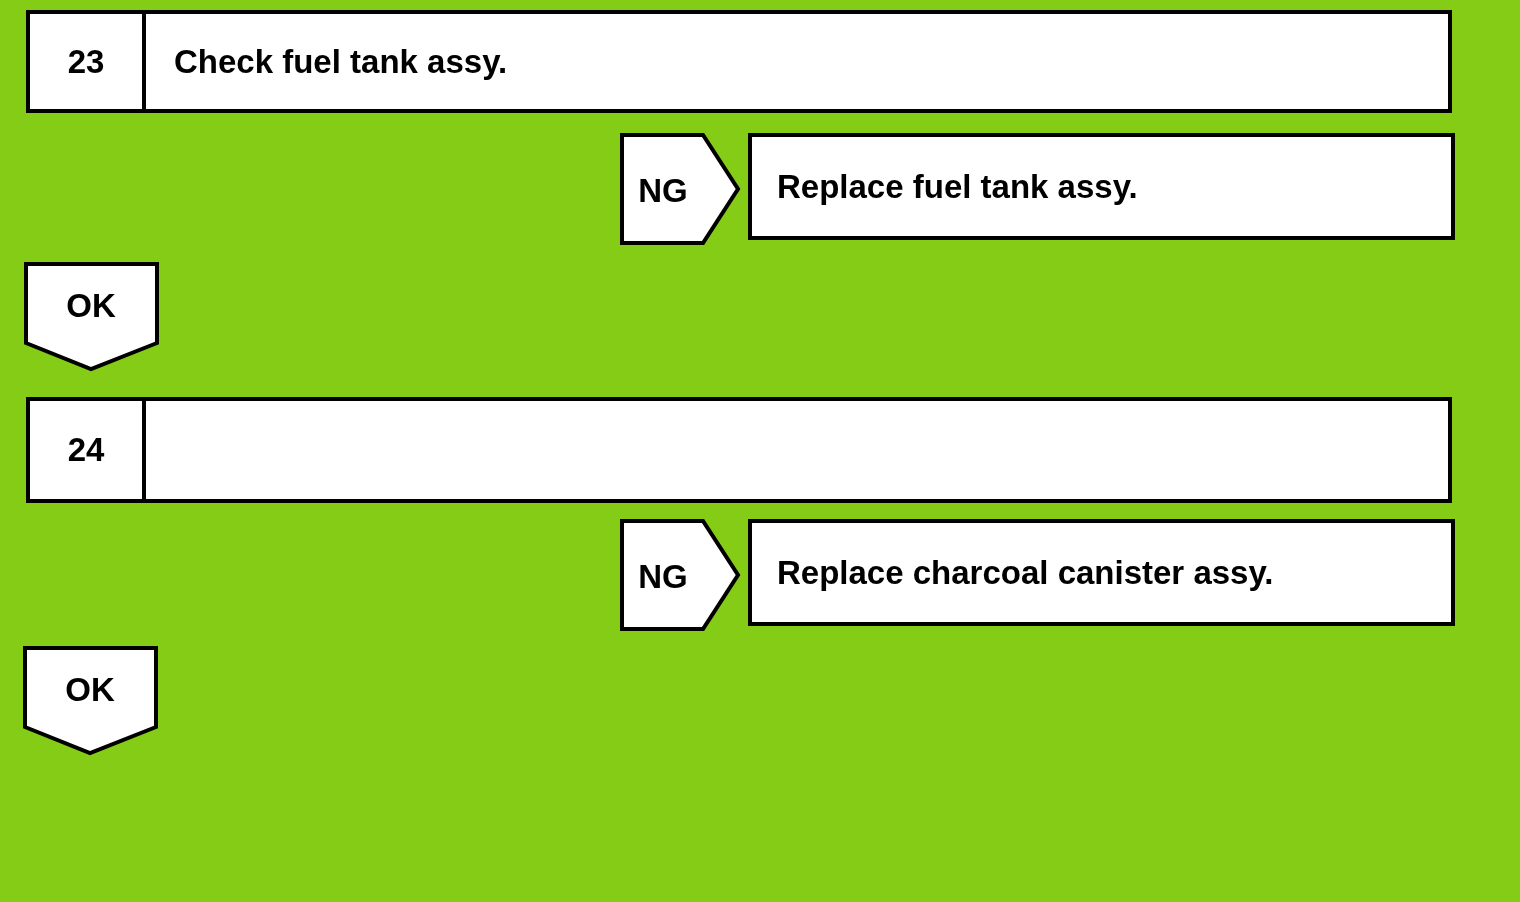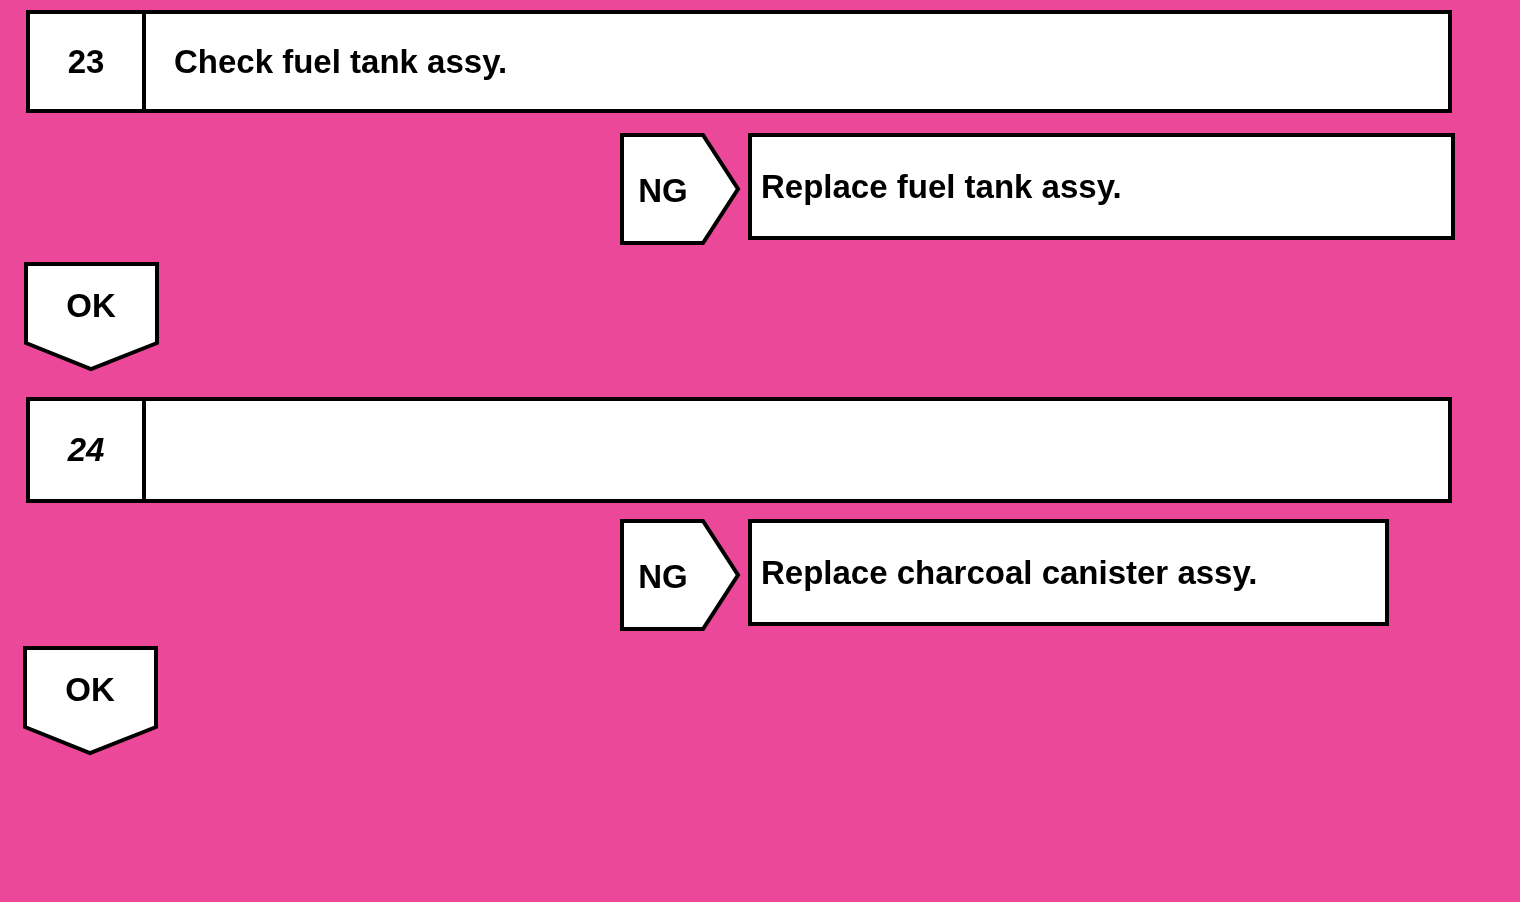--- a/index.html
+++ b/index.html
@@ -4,21 +4,21 @@
 <style>
   html, body {
     margin: 0;
     padding: 0;
     background: #ffffff;
   }
   .canvas {
     position: relative;
     width: 1520px;
     height: 902px;
-    background: #ec4899;
+    background: #84cc16;
     overflow: hidden;
     font-family: "Liberation Sans", sans-serif;
     font-weight: bold;
     color: #000000;
   }
   .step-box {
     position: absolute;
     box-sizing: border-box;
     border: 4px solid #000000;
     background: #ffffff;
@@ -43,21 +43,21 @@
     white-space: nowrap;
     overflow: hidden;
   }
   .action-box {
     position: absolute;
     box-sizing: border-box;
     border: 4px solid #000000;
     background: #ffffff;
     display: flex;
     align-items: center;
-    padding-left: 9px;
+    padding-left: 25px;
     font-size: 33px;
     white-space: nowrap;
     overflow: hidden;
   }
   .action-box.ecm {
     padding-left: 27px;
   }
   .connector {
     position: absolute;
     overflow: visible;
@@ -93,29 +93,29 @@
   </svg>
   <div class="action-box" style="left:748px; top:133px; width:707px; height:107px;">
     <span>Replace fuel tank assy.</span>
   </div>
 
   <svg class="connector" style="left:24px; top:262px;" width="137" height="111">
     <polygon class="shape" points="2,2 133,2 133,81 67,107 2,81"></polygon>
     <text class="svg-label" x="67" y="43">OK</text>
   </svg>
 
-  <div class="step-box" style="left:26px; top:397px; width:1426px; height:106px;font-style:italic;">
+  <div class="step-box" style="left:26px; top:397px; width:1426px; height:106px;">
     <div class="step-number">24</div>
   </div>
 
   <svg class="connector" style="left:620px; top:519px;" width="121" height="112">
     <polygon class="shape" points="2,2 83,2 118,56 83,110 2,110"></polygon>
     <text class="svg-label" x="43" y="57">NG</text>
   </svg>
-  <div class="action-box" style="left:748px; top:519px; width:641px; height:107px;">
+  <div class="action-box" style="left:748px; top:519px; width:707px; height:107px;">
     <span>Replace charcoal canister assy.</span>
   </div>
 
   <svg class="connector" style="left:23px; top:646px;" width="137" height="111">
     <polygon class="shape" points="2,2 133,2 133,81 67,107 2,81"></polygon>
     <text class="svg-label" x="67" y="43">OK</text>
   </svg>
 
 
 </div>

